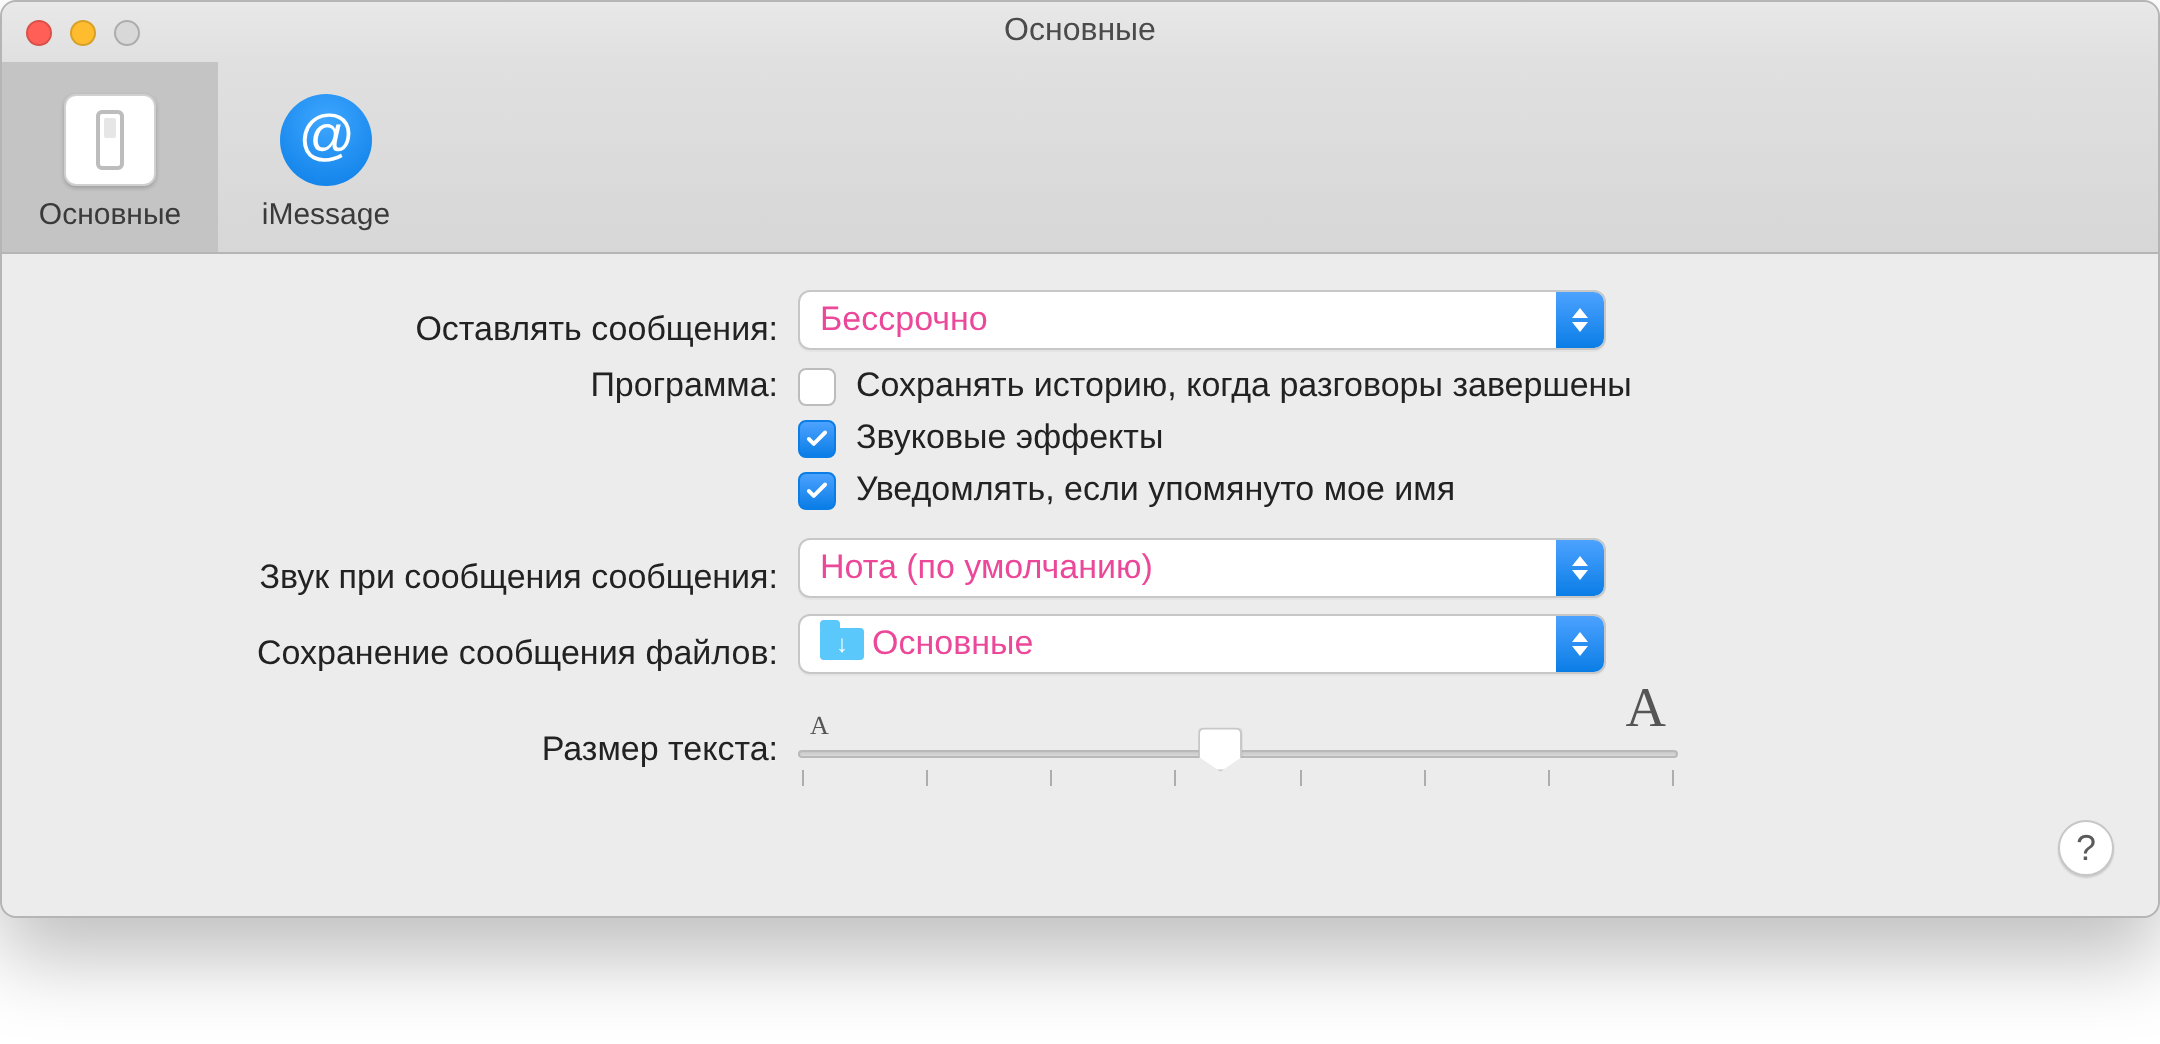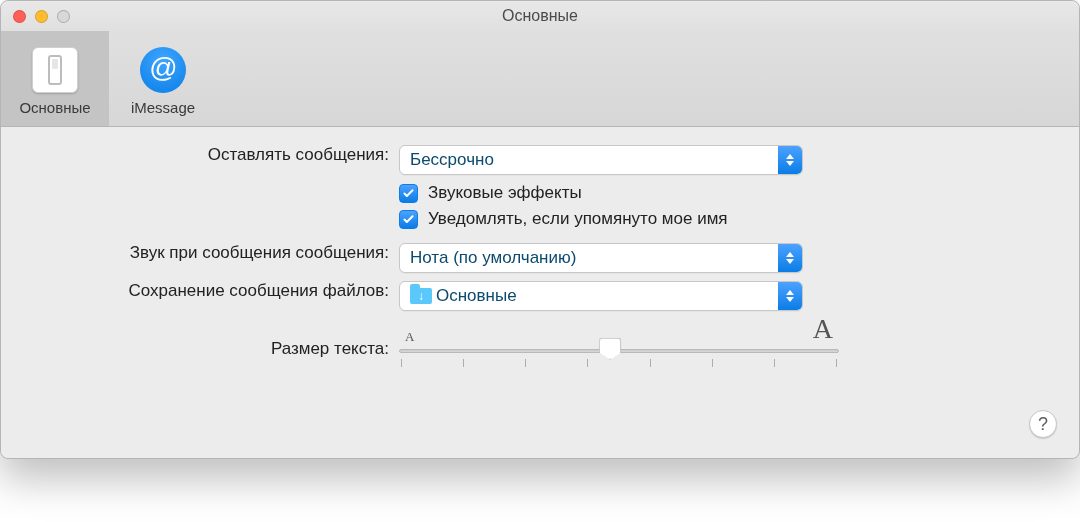--- a/index.html
+++ b/index.html
@@ -106,41 +106,41 @@
   
   .content {
     padding: 18px 24px 20px 24px;
     background: #ececec;
     height: calc(100% - 126px);
     position: relative;
     border-radius: 0 0 8px 8px;
   }
   .row {
     display: flex;
-    align-items: flex-start;
+    align-items: flex-end;
     margin-bottom: 8px;
   }
   .label-col {
     width: 374px;
     text-align: right;
     padding-right: 10px;
     font-size: 17px;
     color: #222;
   }
   .field-col { display:flex; align-items:center; gap: 10px; }
 
   .select {
     height: 30px;
     background: #fff;
     border: 1px solid #c7c7c7;
     border-radius: 6px;
     display: flex; align-items: center;
     padding: 0 0 0 10px;
     font-size: 17px;
-    color: #0c4a6e;
+    color: #ec4899;
     position: relative;
     width: 404px;
     box-shadow: 0 1px 0 rgba(0,0,0,0.03);
     cursor: pointer;
   }
   .select .stepper {
     position: absolute;
     right: 0; top: 0; bottom: 0;
     width: 24px;
     background: linear-gradient(#4ca2ff,#0a7de6);
@@ -285,20 +285,29 @@
           <span>Бессрочно</span>
           <div class="stepper">
             <div class="tri up"></div>
               <div class="tri down"></div>
           </div>
         </div>
       </div>
     </div>
 
     <div class="row checkbox-row">
+      <div class="label-col">Программа:</div>
+      <div class="field-col">
+        <div class="checkbox">
+          
+        </div>
+        <span class="check-label">Сохранять историю, когда разговоры завершены</span>
+      </div>
+    </div>
+    <div class="row checkbox-row">
       <div class="label-col"></div>
       <div class="field-col">
         <div class="checkbox checked">
           <svg viewBox="0 0 16 16">
               <path d="M3 8l3 3 7-7" stroke="#fff" stroke-width="2.4" fill="none" stroke-linecap="round" stroke-linejoin="round"></path>
             </svg>
         </div>
         <span class="check-label">Звуковые эффекты</span>
       </div>
     </div>

